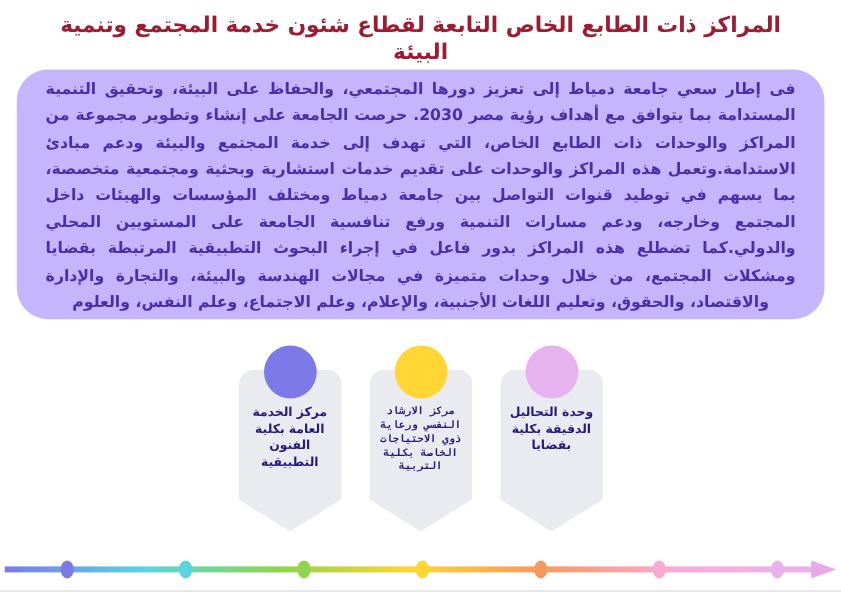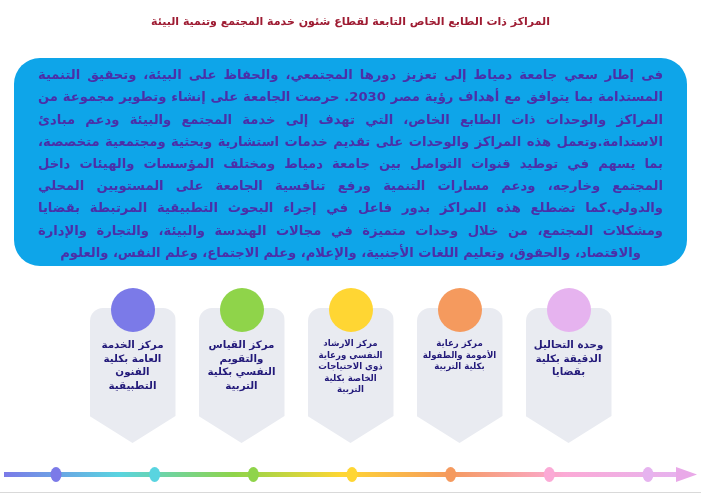--- a/index.html
+++ b/index.html
@@ -16,37 +16,37 @@
   }
 
   
   .title-bar {
     width: 701px;
     padding-top: 11px;
     text-align: center;
   }
   .page-title {
     color: #9e1b32;
-    font-size: 11px;
+    font-size: 18px;
     font-weight: bold;
     line-height: 22px;
     letter-spacing: 0px;
     direction: rtl;
     padding: 0 46px;
     white-space: normal;
   }
 
   
   .intro-panel {
     position: absolute;
     top: 58px;
     left: 14px;
     width: 673px;
     height: 208px;
-    background: #0ea5e9;
+    background: #c4b5fd;
     border-radius: 26px;
     box-sizing: border-box;
     padding: 14px 24px 10px 24px;
     display: flex;
     align-items: center;
   }
   .intro-text {
     direction: rtl;
     text-align: justify;
     text-align-last: center;
@@ -111,20 +111,21 @@
     direction: rtl;
     color: #231a7a;
     font-size: 10.3px;
     line-height: 13.6px;
     font-weight: bold;
     word-break: break-word;
   }
   .card-label.small {
     font-size: 8.6px;
     line-height: 11.6px;
+    font-family: Liberation Mono, monospace;
   }
 
   
   .timeline {
     position: absolute;
     left: 0;
     top: 462px;
     width: 701px;
     height: 26px;
   }
@@ -149,32 +150,22 @@
 </div>
 
 <div class="cards-row" id="cards-row">
     <div class="card">
       <div class="card-body"></div>
       <div class="card-bubble" style="background: rgb(123, 122, 232);"></div>
       <div class="card-label">مركز الخدمة العامة بكلية الفنون التطبيقية</div>
     </div>
     <div class="card">
       <div class="card-body"></div>
-      <div class="card-bubble" style="background: rgb(143, 212, 74);"></div>
-      <div class="card-label">مركز القياس والتقويم النفسي بكلية التربية</div>
-    </div>
-    <div class="card">
-      <div class="card-body"></div>
       <div class="card-bubble" style="background: rgb(255, 214, 51);"></div>
       <div class="card-label small">مركز الارشاد النفسي ورعاية ذوي الاحتياجات الخاصة بكلية التربية</div>
-    </div>
-    <div class="card">
-      <div class="card-body"></div>
-      <div class="card-bubble" style="background: rgb(245, 154, 94);"></div>
-      <div class="card-label small">مركز رعاية الأمومة والطفولة بكلية التربية</div>
     </div>
     <div class="card">
       <div class="card-body"></div>
       <div class="card-bubble" style="background: rgb(230, 179, 239);"></div>
       <div class="card-label">وحدة التحاليل الدقيقة بكلية بقضايا</div>
     </div>
   </div>
 
 <svg class="timeline" viewBox="0 0 701 26" preserveAspectRatio="none">
   <defs>

